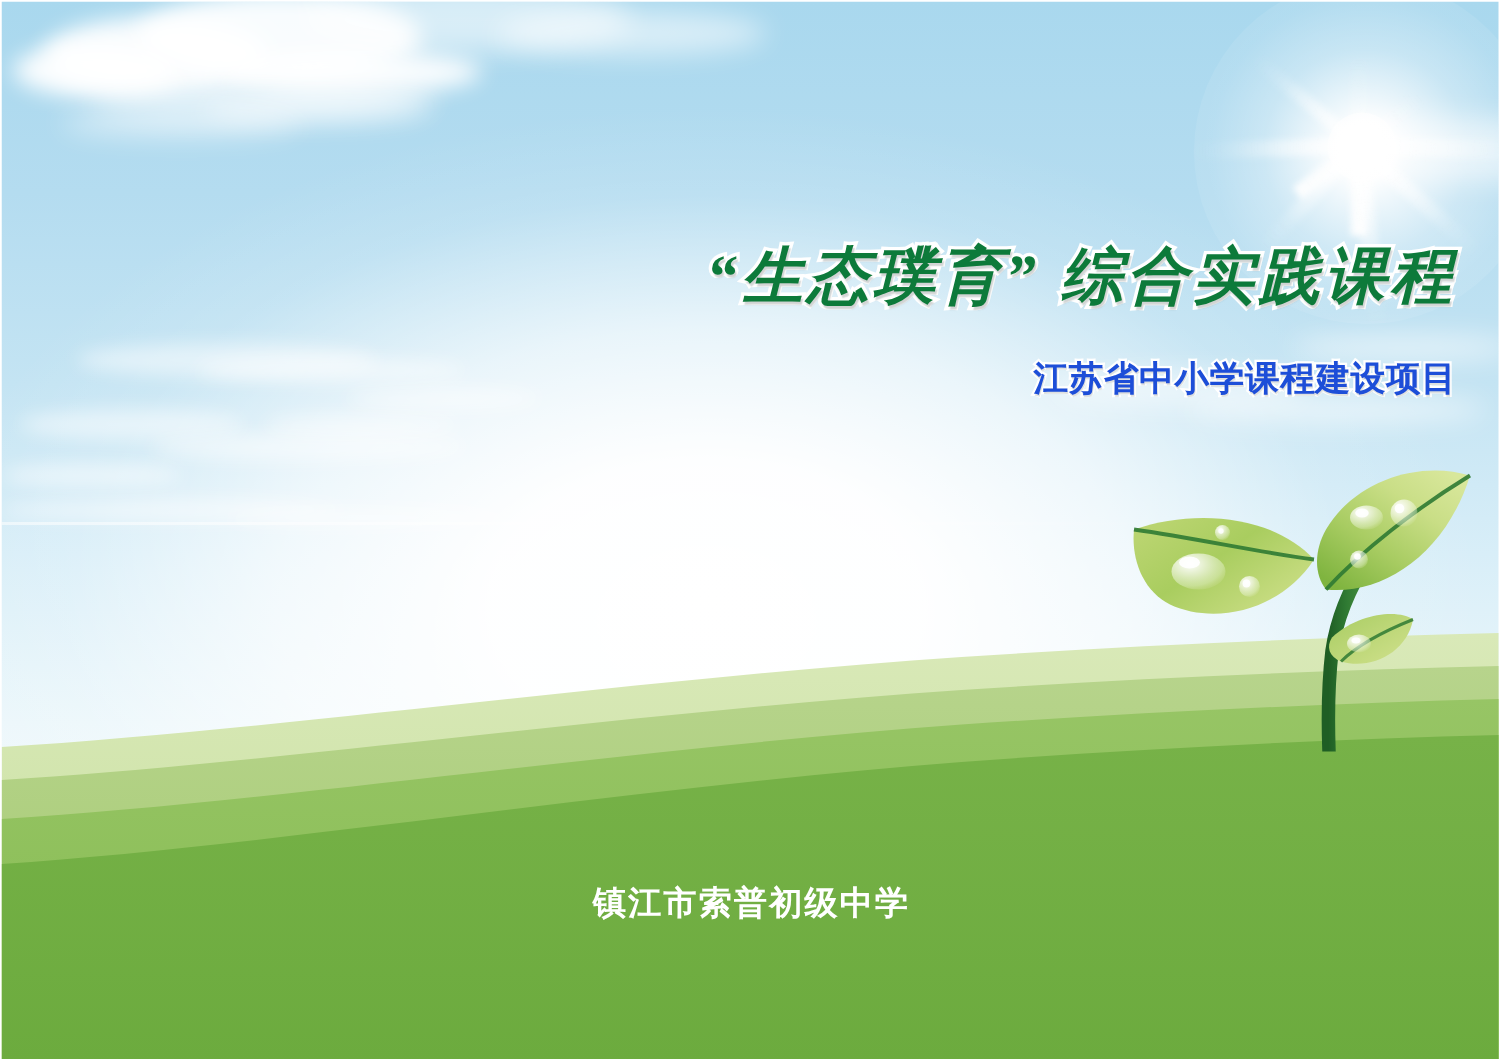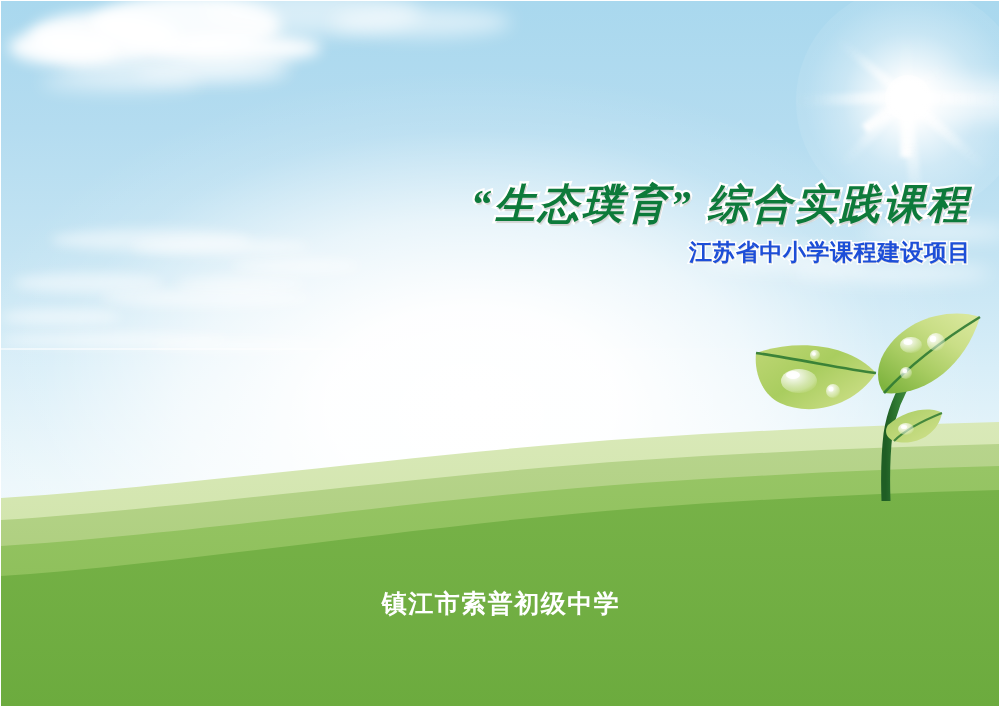--- a/index.html
+++ b/index.html
@@ -132,21 +132,21 @@
     left: 735px;
     top: 300px;
     width: 265px;
     height: 200px;
   }
 
   
   .title-block {
     position: absolute;
     left: 0;
-    top: 180px;
+    top: 160px;
     width: 970px;
     text-align: right;
   }
   .main-title {
     display: inline-block;
     font-family: "Liberation Serif", "DejaVu Serif", serif;
     font-size: 41px;
     font-weight: bold;
     font-style: italic;
     letter-spacing: 3px;
@@ -181,21 +181,21 @@
   .school-block {
     position: absolute;
     left: 0;
     top: 586px;
     width: 1000px;
     text-align: center;
   }
   .school-name {
     display: inline-block;
     font-family: "Liberation Sans", "DejaVu Sans", sans-serif;
-    font-size: 25px;
+    font-size: 22px;
     font-weight: bold;
     letter-spacing: 1.5px;
     color: #ffffff;
     white-space: nowrap;
   }
 </style>
 </head>
 <body>
 
 <div id="cover">

